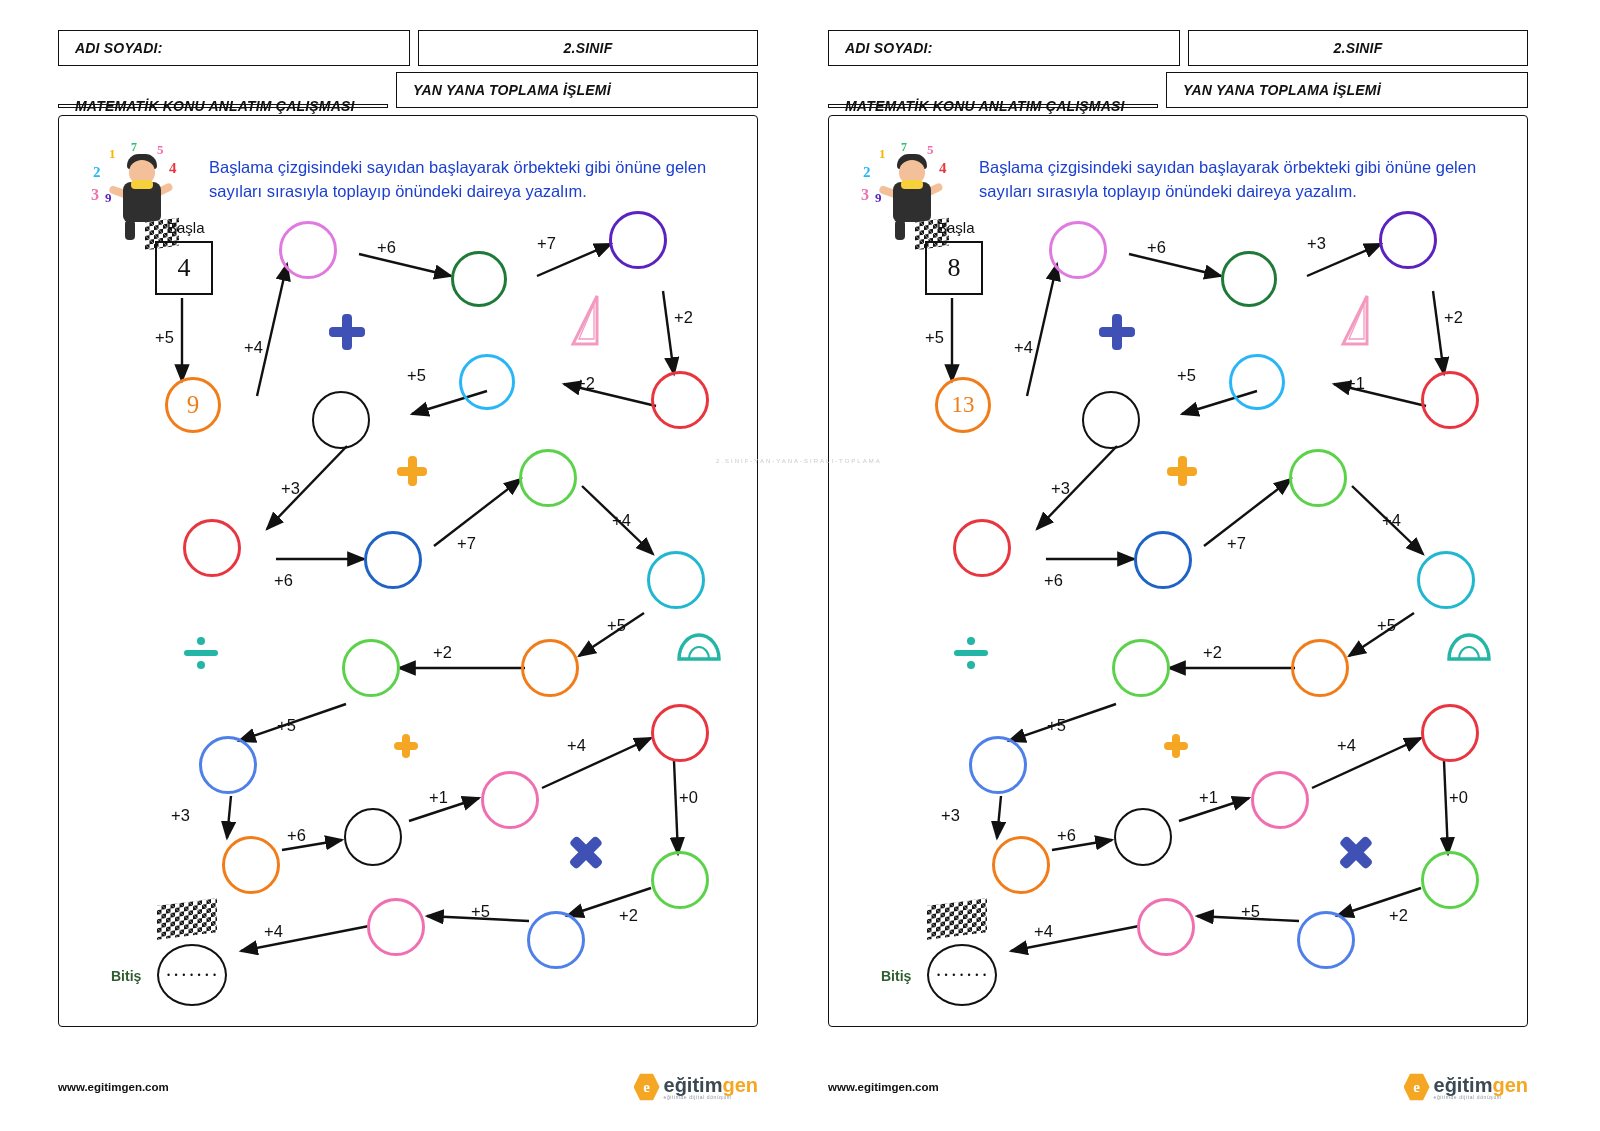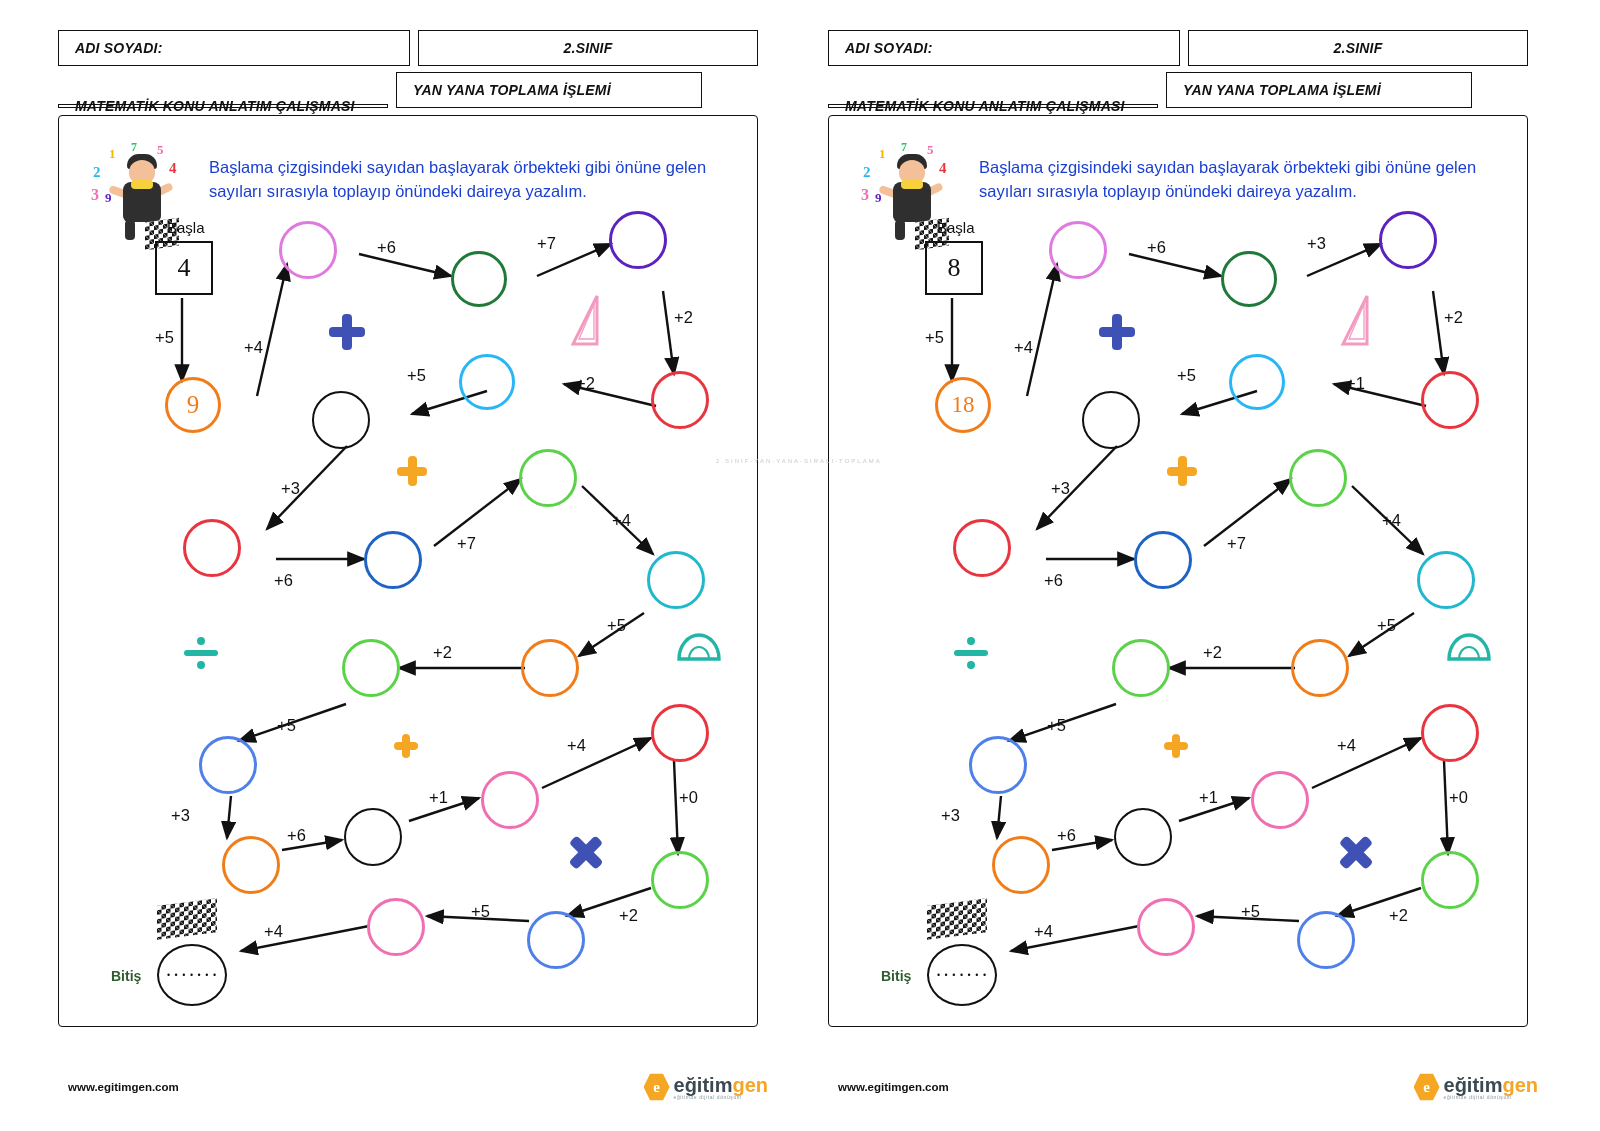--- a/index.html
+++ b/index.html
@@ -9,29 +9,29 @@
   .sheet.left{left:20px;}
   .sheet.right{left:790px;}
 
   
   .hdr{position:absolute;left:38px;top:30px;width:700px;}
   .hdr-row{display:flex;height:36px;margin-bottom:6px;}
   .hdr-cell{border:1.6px solid #111;display:flex;align-items:center;box-sizing:border-box;}
   .hdr-cell.name{width:352px;padding-left:16px;}
   .hdr-cell.cls{width:340px;margin-left:8px;justify-content:center;}
   .hdr-cell.topic{width:330px;padding-left:16px;margin-top:32px;}
-  .hdr-cell.sub{width:306px;margin-left:8px;padding-left:16px;}
+  .hdr-cell.sub{width:362px;margin-left:8px;padding-left:16px;}
   .hdr-cell span{font-style:italic;font-weight:bold;font-size:14px;color:#111;letter-spacing:.2px;}
 
   
   .frame{position:absolute;left:38px;top:115px;width:700px;height:912px;border:1.6px solid #111;border-radius:4px;box-sizing:border-box;}
 
   .instr{position:absolute;left:150px;top:40px;width:530px;font-size:16.5px;line-height:1.45;color:#1b3fd0;}
 
-  .footer{position:absolute;left:48px;bottom:30px;width:700px;display:flex;align-items:center;justify-content:space-between;}
+  .footer{position:absolute;left:38px;bottom:30px;width:700px;display:flex;align-items:center;justify-content:space-between;}
   .footer .url{font-size:11.5px;font-weight:bold;color:#111;}
 
   
   .logo{display:flex;align-items:center;gap:4px;}
   .logo .hex{width:26px;height:28px;background:#f5a623;
     clip-path:polygon(25% 3%,75% 3%,100% 50%,75% 97%,25% 97%,0% 50%);
     display:flex;align-items:center;justify-content:center;}
   .logo .hex b{color:#fff;font-size:15px;font-family:"Liberation Serif",serif;}
   .logo .txt{line-height:1;}
   .logo .txt .t1{font-size:20px;font-weight:bold;color:#3b4a52;}
@@ -325,21 +325,21 @@
           <path d="M350,705 L420,682"></path>
           <path d="M483,672 L592,622"></path>
           <path d="M615,645 L619,738"></path>
           <path d="M592,772 L508,800"></path>
           <path d="M470,805 L368,800"></path>
           <path d="M310,810 L182,835"></path>
         </g>
       </svg>
 
       <div class="node" style="left:106px;top:261px;width:56px;height:56px;border:3px solid #f07d1a;color:#f07d1a;font-size:23px;">
-          <span>18</span>
+          <span>13</span>
         </div>
       <div class="node" style="left:220px;top:105px;width:58px;height:58px;border:3px solid #e07ae0;"></div>
       <div class="node" style="left:392px;top:135px;width:56px;height:56px;border:3px solid #1f7a3a;"></div>
       <div class="node" style="left:550px;top:95px;width:58px;height:58px;border:3px solid #5b22c0;"></div>
       <div class="node" style="left:592px;top:255px;width:58px;height:58px;border:3px solid #e8353f;"></div>
       <div class="node" style="left:400px;top:238px;width:56px;height:56px;border:3px solid #29b6f6;"></div>
       <div class="node" style="left:253px;top:275px;width:58px;height:58px;border:2.6px solid #111;"></div>
       <div class="node" style="left:124px;top:403px;width:58px;height:58px;border:3px solid #e8353f;"></div>
       <div class="node" style="left:305px;top:415px;width:58px;height:58px;border:3px solid #1f63c4;"></div>
       <div class="node" style="left:460px;top:333px;width:58px;height:58px;border:3px solid #5bd24a;"></div>

